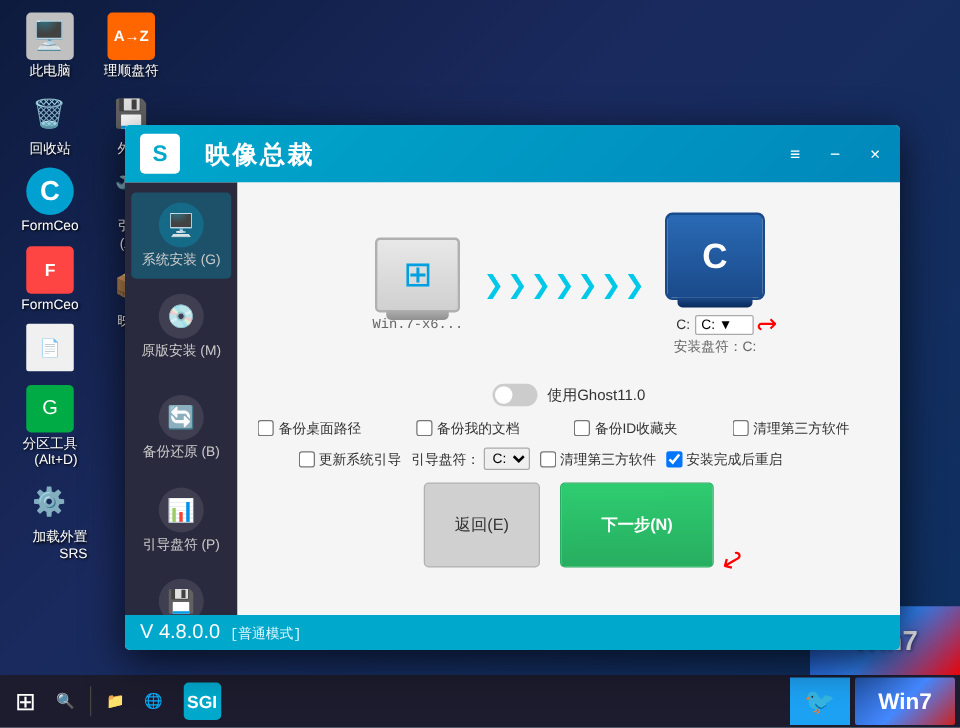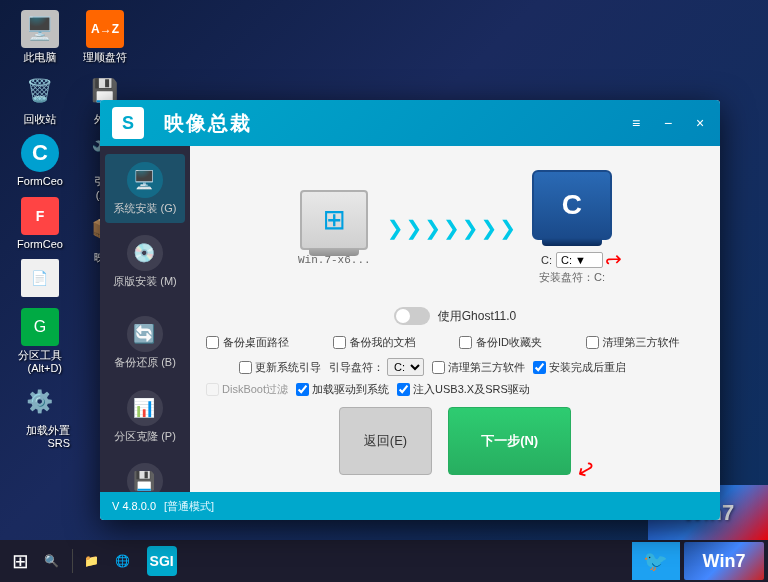--- a/index.html
+++ b/index.html
@@ -506,27 +506,28 @@
       right: 0;
       height: 28px;
       background: #00a8cc;
       display: flex;
       align-items: center;
       padding: 0 12px;
       gap: 8px;
     }
 
     .status-version {
-      font-size: 11px;
+      font-size: 16px;
       color: #fff;
     }
 
     .status-mode {
       font-size: 11px;
       color: #e0f8ff;
+      font-family: Liberation Mono, monospace;
     }
 
     
     .di-computer { background: #c0c0c0; border-radius: 4px; }
     .di-orange { background: #ff6600; border-radius: 4px; }
     .di-ce { background: #00a0d0; border-radius: 50%; }
     .di-form { background: #ff4444; border-radius: 4px; }
     .di-txt { background: #f0f0f0; border-radius: 2px; color: #333; }
     .di-green { background: #00aa44; border-radius: 4px; }
 
@@ -670,21 +671,21 @@
         <div class="sidebar-icon" style="background:rgba(255,255,255,0.1);">💿</div>
         <span class="sidebar-label">原版安装 (M)</span>
       </div>
       <div class="separator-line"></div>
       <div class="sidebar-item">
         <div class="sidebar-icon" style="background:rgba(255,255,255,0.1);">🔄</div>
         <span class="sidebar-label">备份还原 (B)</span>
       </div>
       <div class="sidebar-item">
         <div class="sidebar-icon" style="background:rgba(255,255,255,0.1);">📊</div>
-        <span class="sidebar-label">分区克隆 (P)</span>
+        <span class="sidebar-label">引导盘符 (P)</span>
       </div>
       <div class="sidebar-item">
         <div class="sidebar-icon" style="background:rgba(255,255,255,0.1);">💾</div>
         <span class="sidebar-label">磁盘克隆 (D)</span>
       </div>
     </div>
 
     <div class="window-content">
 
       <div class="install-visual">
@@ -763,34 +764,20 @@
         <label class="option-item-inline">
           <input type="checkbox" style="">
           <span>清理第三方软件</span>
         </label>
         <label class="option-item-inline">
           <input type="checkbox" checked="" style="">
           <span>安装完成后重启</span>
         </label>
       </div>
 
-      <div class="options-row3">
-        <label class="option-item-inline" style="opacity:0.5;">
-          <input type="checkbox" disabled="" style="">
-          <span>DiskBoot过滤</span>
-        </label>
-        <label class="option-item-inline">
-          <input type="checkbox" checked="" style="">
-          <span>加载驱动到系统</span>
-        </label>
-        <label class="option-item-inline">
-          <input type="checkbox" checked="" style="">
-          <span>注入USB3.X及SRS驱动</span>
-        </label>
-      </div>
 
       <div class="buttons-row">
         <button class="btn-back">返回(E)</button>
         <div style="position:relative;">
           <button class="btn-next">下一步(N)</button>
           <span class="red-arrow-next">↩</span>
         </div>
       </div>
     </div>
 

